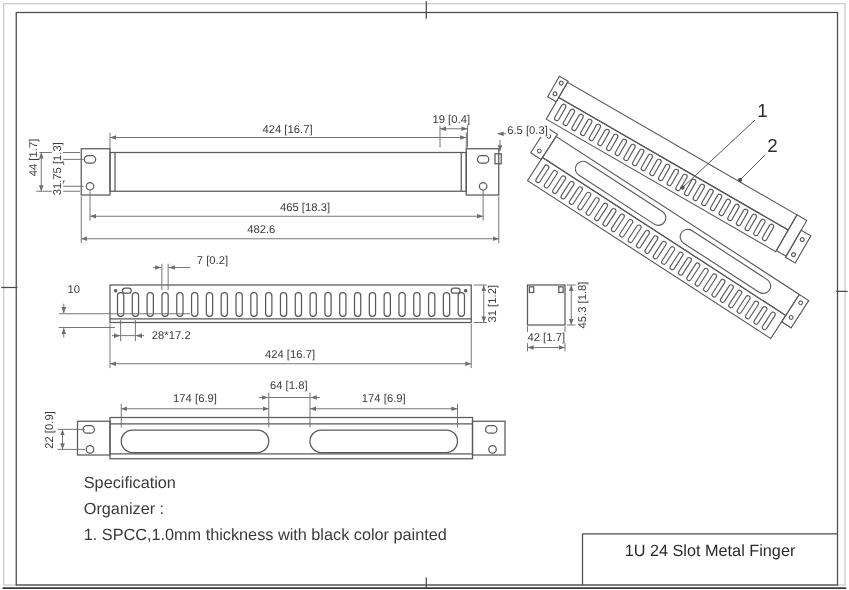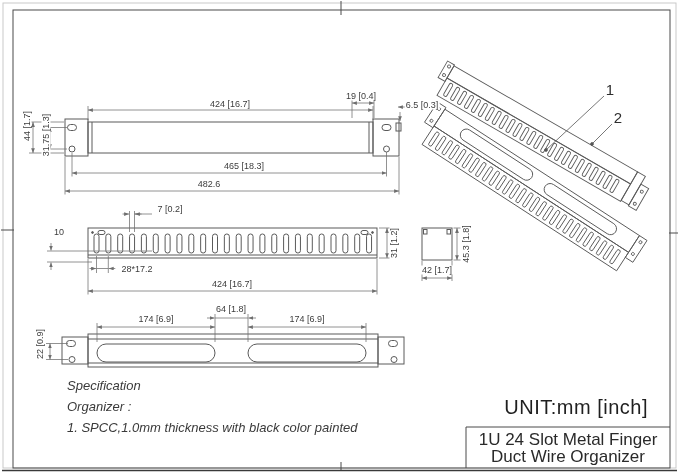--- a/index.html
+++ b/index.html
@@ -3,24 +3,24 @@
 <meta charset="utf-8">
 <style>
   html,body{margin:0;padding:0;background:#ffffff;}
   .page{position:relative;width:679px;height:472px;background:#ffffff;overflow:hidden;
         font-family:"Liberation Sans",sans-serif;color:#333;}
   .page svg{position:absolute;left:0;top:0;}
   .lbl{position:absolute;transform:translate(-50%,-50%);font-size:9px;line-height:1;
        white-space:nowrap;background:#fff;padding:0 1px;color:#3c3c3c;}
   .lbl.rot{transform:translate(-50%,-50%) rotate(-90deg);}
   .callout{position:absolute;transform:translate(-50%,-50%);font-size:15px;color:#2e2e2e;background:transparent;}
-  .spec{position:absolute;font-size:13px;color:#3a3a3a;white-space:nowrap;line-height:1;font-style:italic;}
+  .spec{position:absolute;font-size:13px;color:#3a3a3a;white-space:nowrap;line-height:1;}
   .unit{position:absolute;left:430px;top:396px;width:218px;text-align:right;
         font-size:20px;color:#1f1f1f;letter-spacing:0.5px;}
-  .title-line{position:absolute;transform:translate(-50%,-50%);font-size:17px;color:#2a2a2a;white-space:nowrap;}
+  .title-line{position:absolute;transform:translate(-50%,-50%);font-size:13px;color:#2a2a2a;white-space:nowrap;}
 </style>
 </head>
 <body>
 
 <div class="page">
 
 <svg width="679" height="472" viewBox="0 0 679 472">
   <defs>
     <marker id="ae" markerWidth="8" markerHeight="6" refX="6.5" refY="2.5" orient="auto">
       <path d="M0,0 L6.5,2.5 L0,5 z" fill="#6e6e6e"></path>
@@ -293,17 +293,15 @@
 <span class="lbl" style="left:307px;top:319px">174 [6.9]</span>
 <span class="lbl rot" style="left:40px;top:344px">22 [0.9]</span>
 
 <span class="callout" style="left:610px;top:89px">1</span>
 <span class="callout" style="left:618px;top:117px">2</span>
 
 <span class="spec" style="left:67px;top:379px">Specification</span>
 <span class="spec" style="left:67px;top:400px">Organizer :</span>
 <span class="spec" style="left:67px;top:421px">1. SPCC,1.0mm thickness with black color painted</span>
 
-<span class="unit">UNIT:mm [inch]</span>
 <span class="title-line" style="left:568px;top:440px">1U 24 Slot Metal Finger</span>
-<span class="title-line" style="left:568px;top:457px">Duct Wire Organizer</span>
 
 </div>
 
 </body></html>

